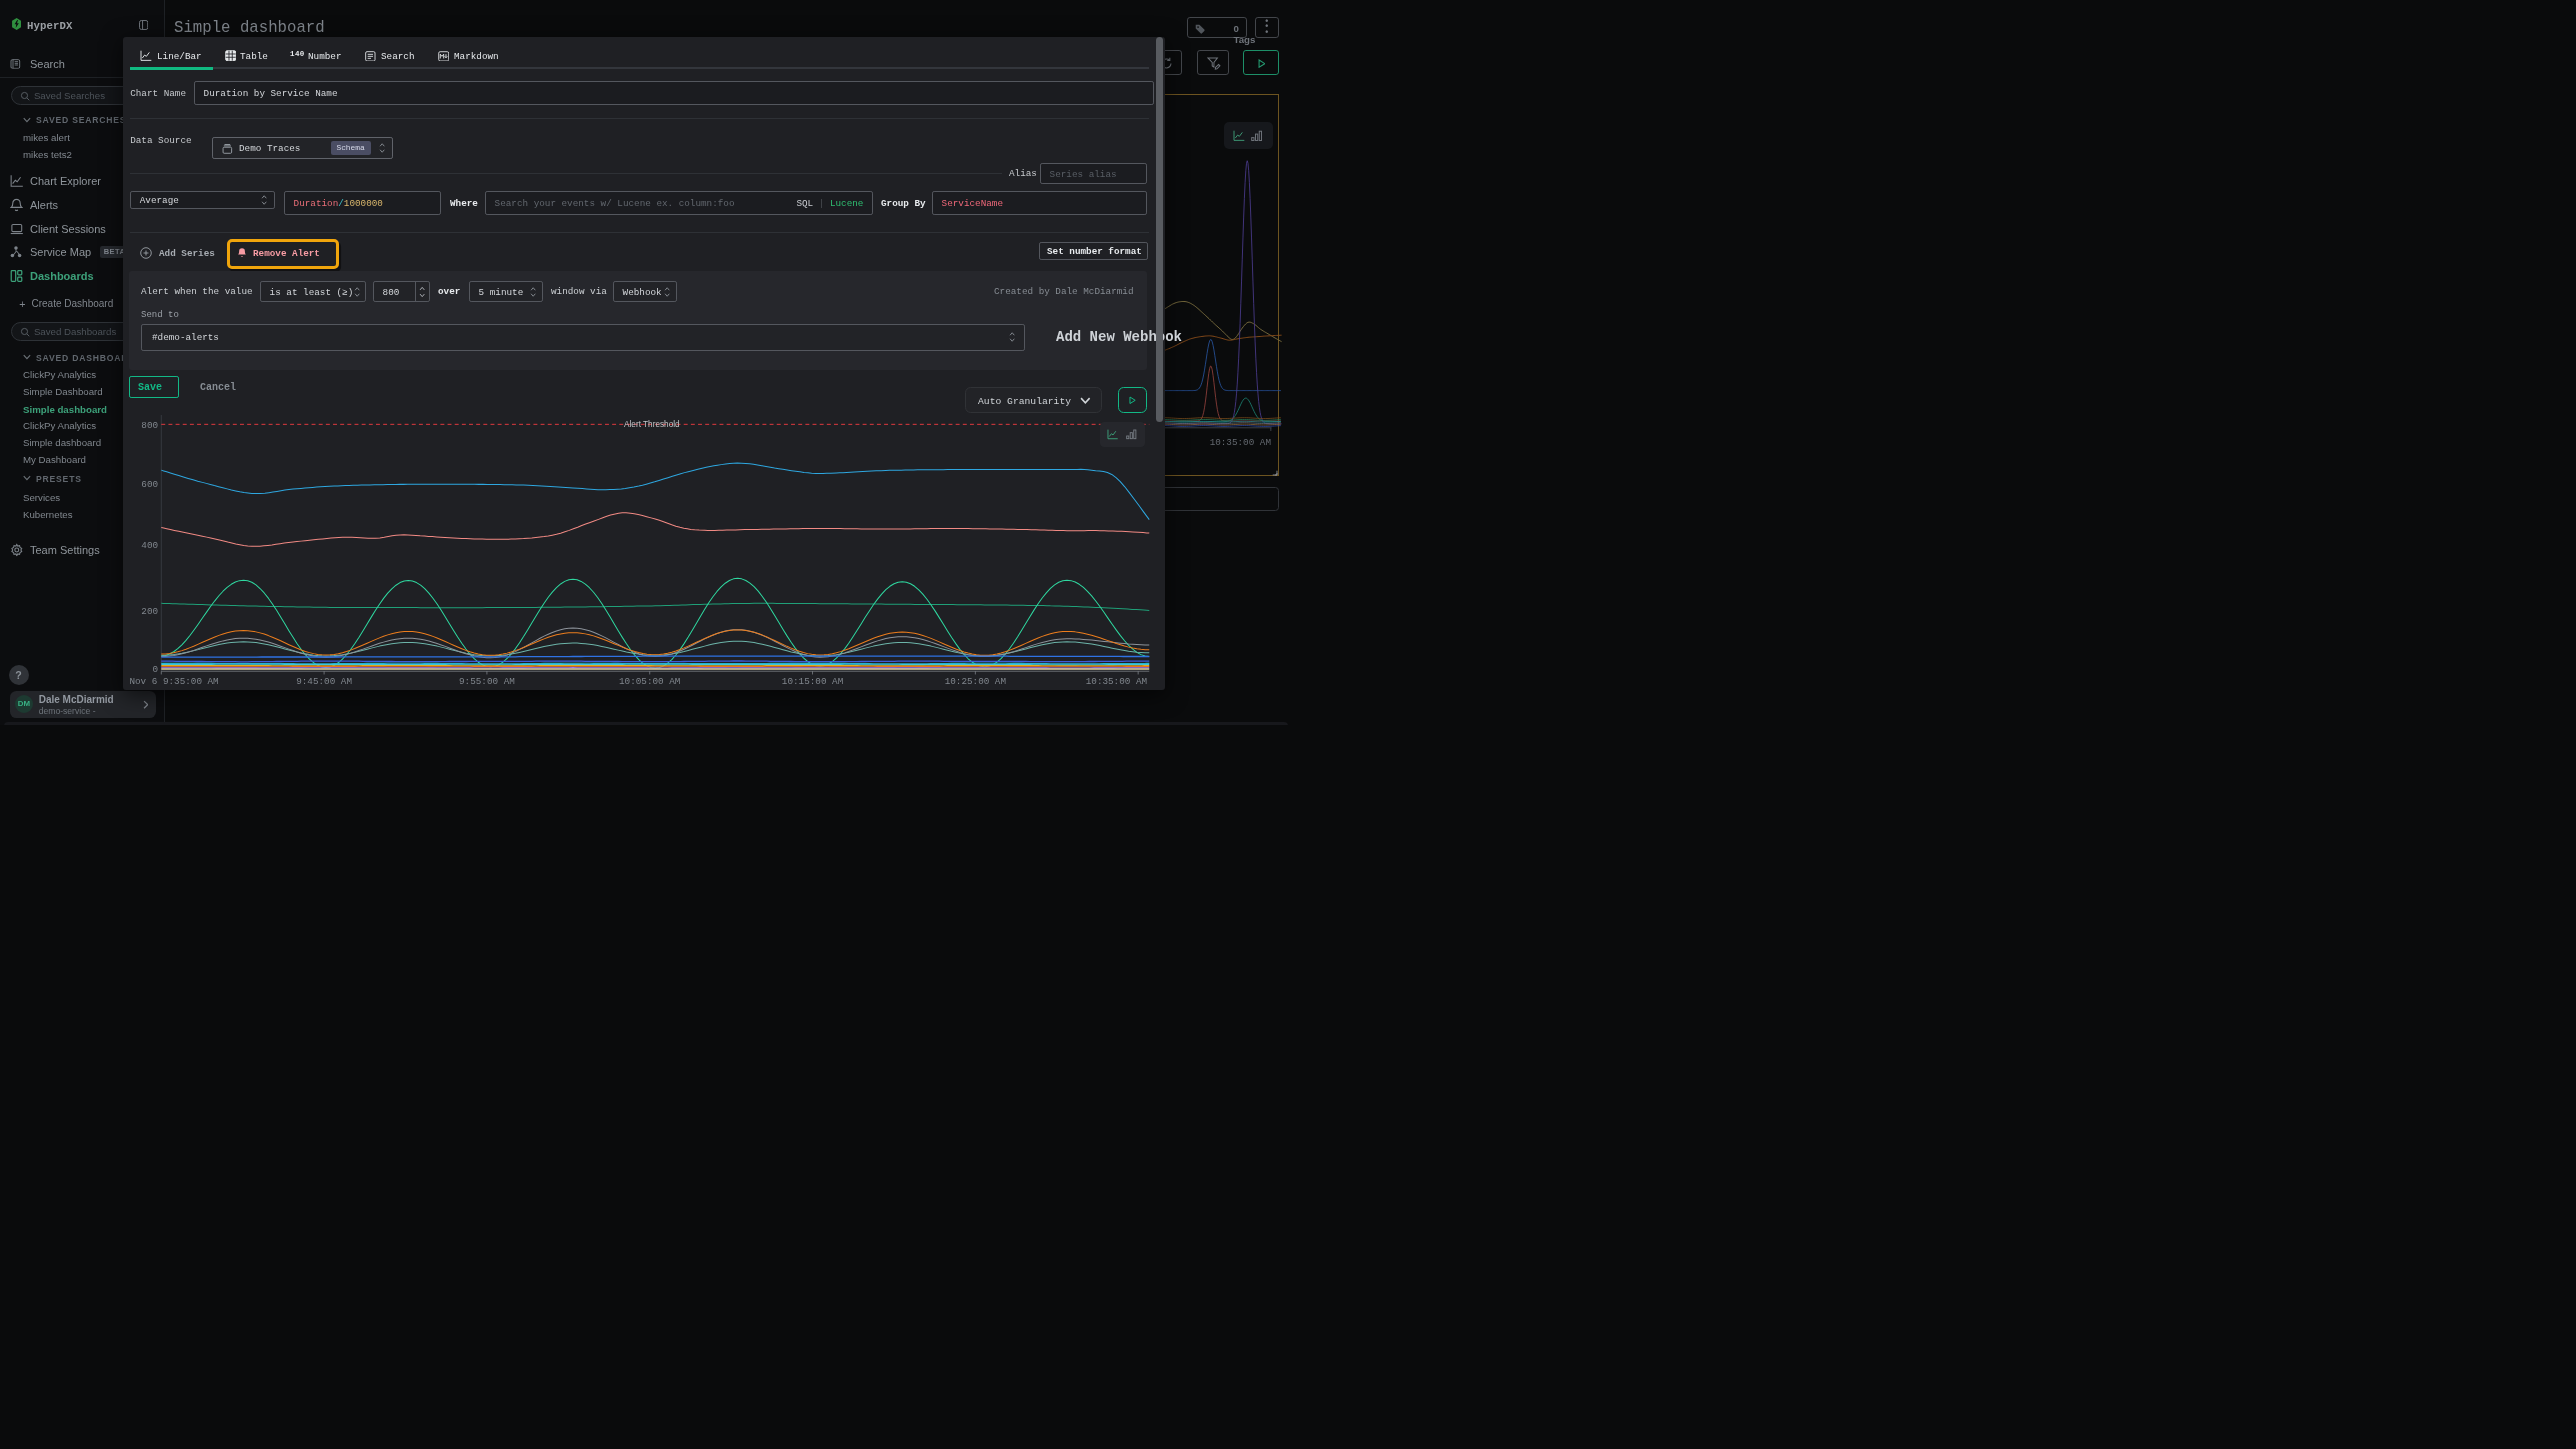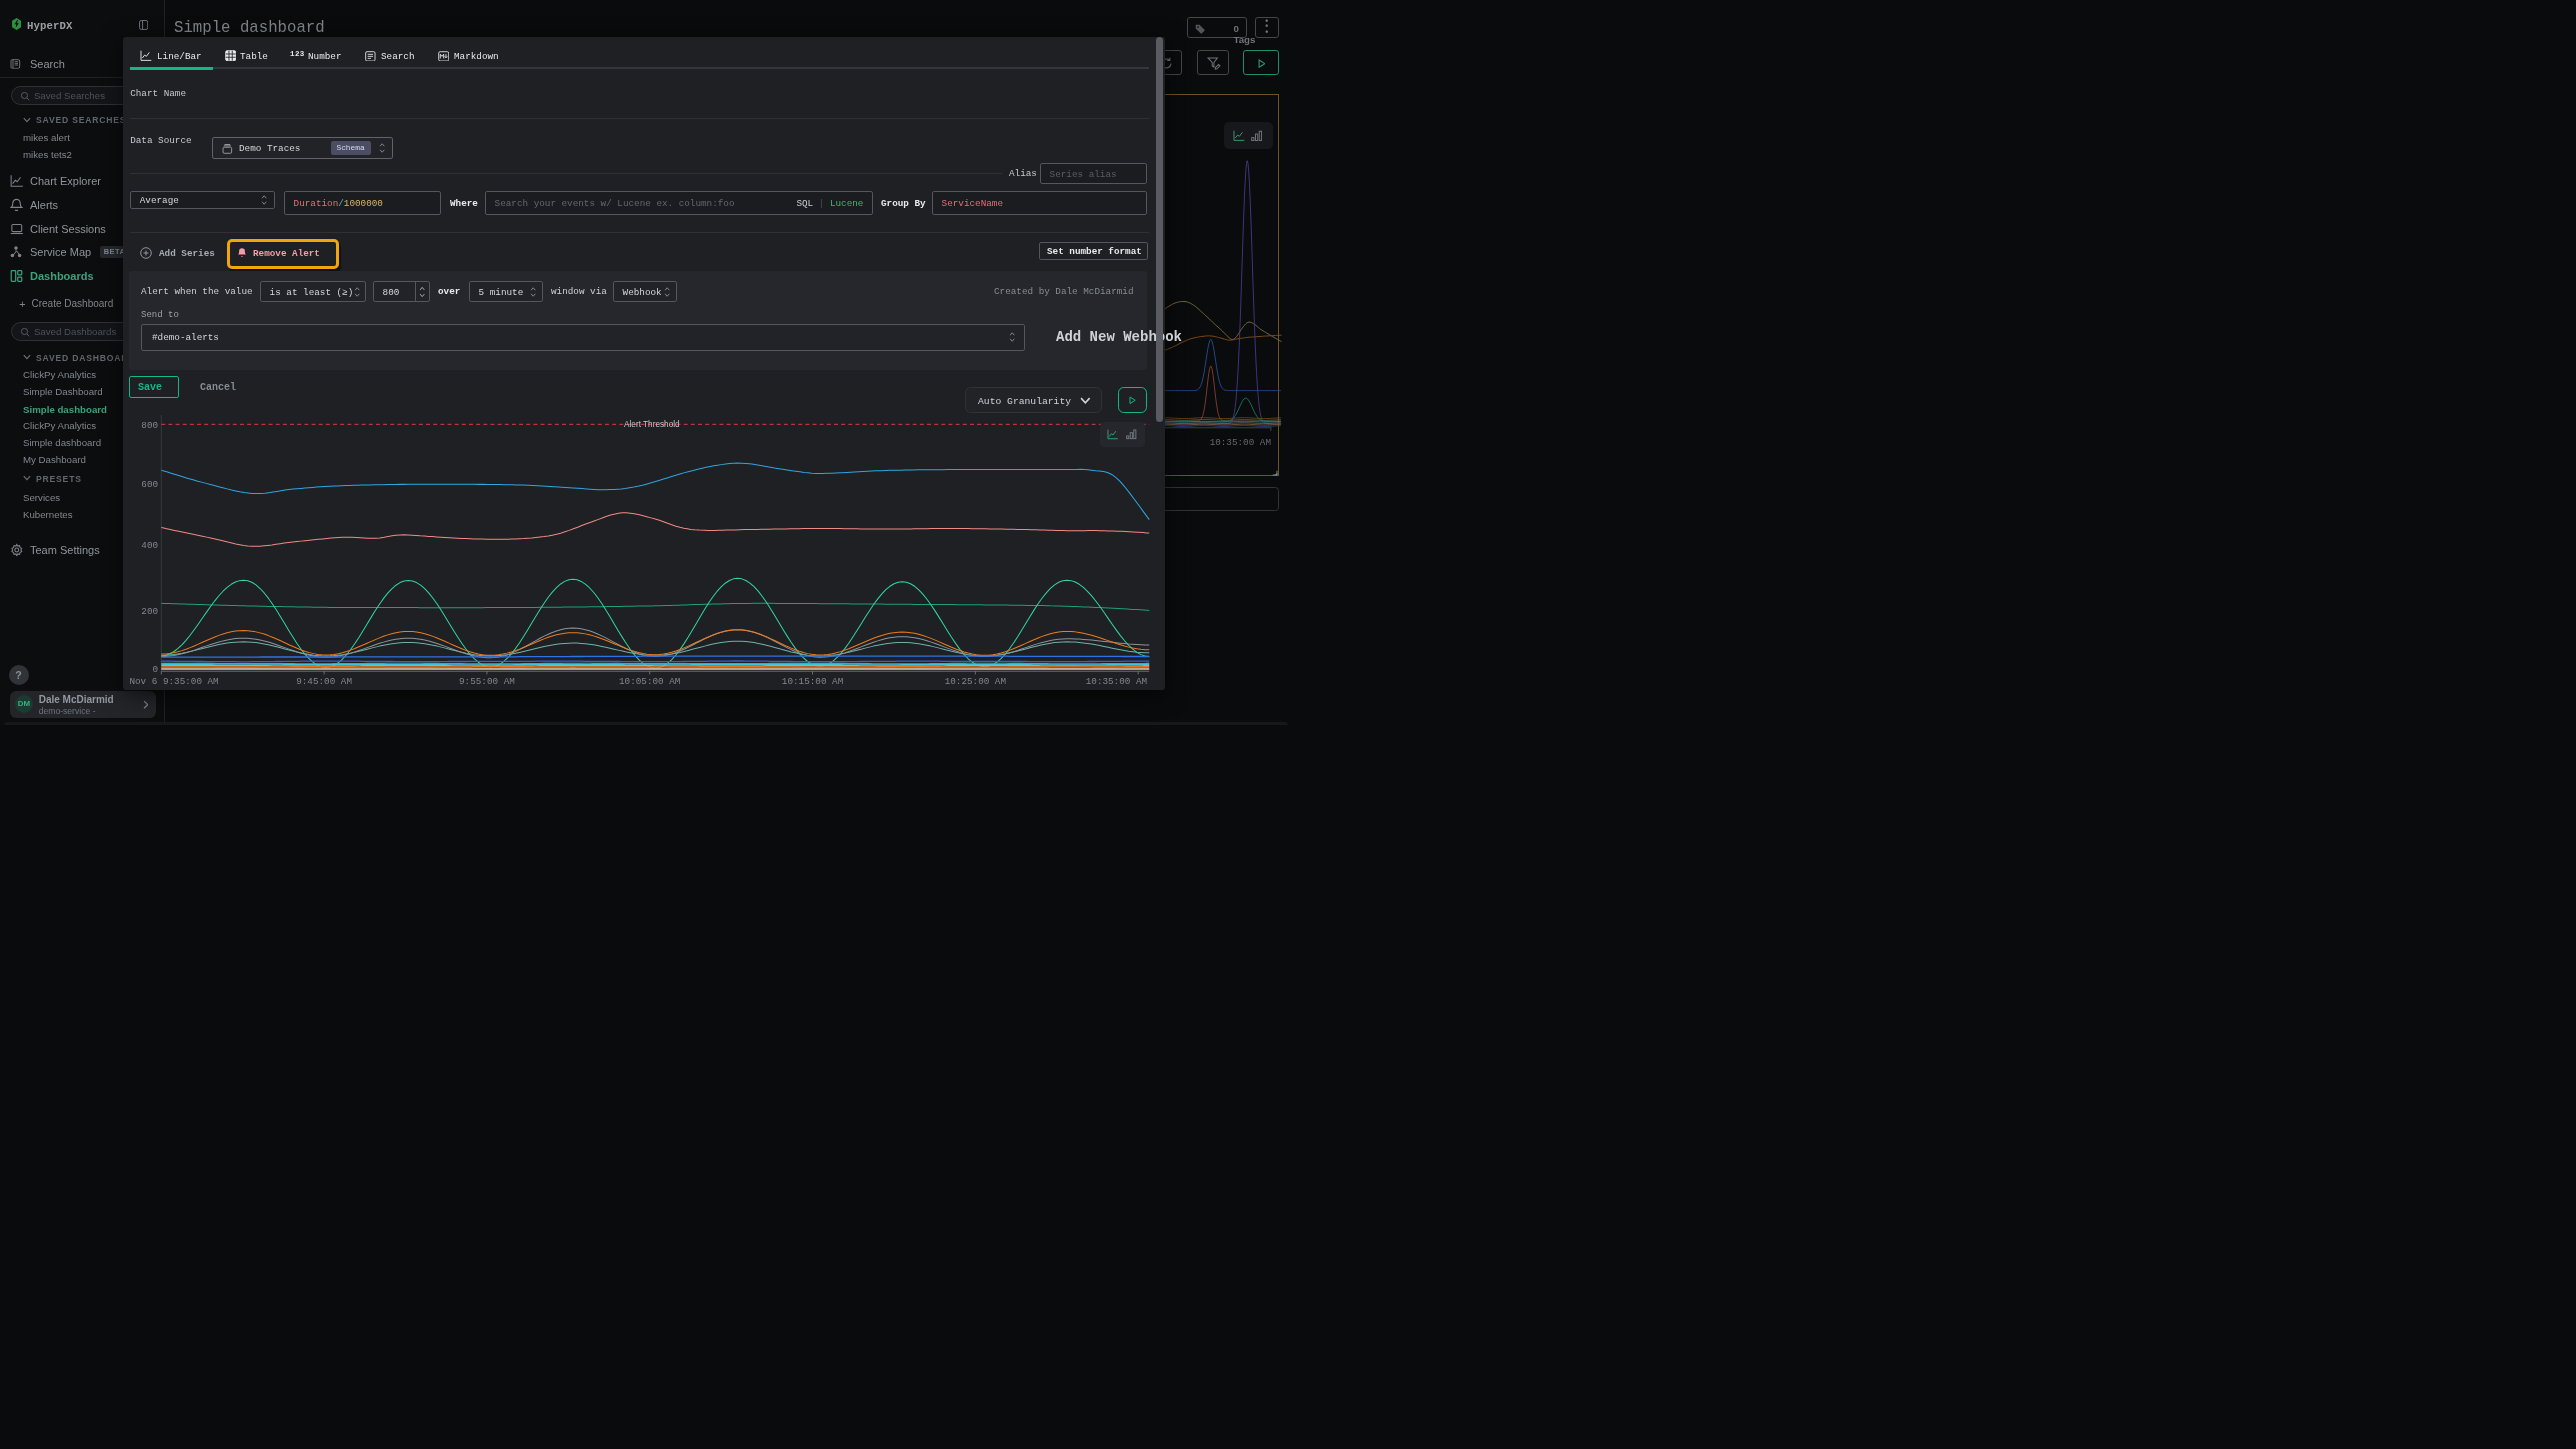--- a/index.html
+++ b/index.html
@@ -256,39 +256,42 @@
     <rect x="1" y="1" width="14" height="14" rx="2" fill="#e6e9ec"></rect>
     <g stroke="#1f2024" stroke-width="1.2">
       <line x1="1" y1="5.6" x2="15" y2="5.6"></line>
         <line x1="1" y1="10.2" x2="15" y2="10.2"></line>
       <line x1="5.6" y1="1" x2="5.6" y2="15"></line>
         <line x1="10.2" y1="1" x2="10.2" y2="15"></line>
     </g>
   </svg>
   <div class="lbl" style="left:117px;top:18.6px;color:#e6e9ec;">Table</div>
 
-  <div class="lbl" style="left:167px;top:17px;color:#e6e9ec;font-size:7.5px;font-weight:bold;letter-spacing:0.4px;">123</div>
+  <div class="lbl" style="left:167px;top:17px;color:#e6e9ec;font-size:7.5px;font-weight:bold;letter-spacing:0.4px;">140</div>
   <div class="lbl" style="left:185px;top:18.6px;color:#e6e9ec;">Number</div>
 
   <svg class="abs" style="left:242px;top:13.6px" width="10.7" height="10.7" viewBox="0 0 16 16" fill="none" stroke="#e6e9ec" stroke-width="1.3">
     <rect x="1" y="1" width="14" height="14" rx="2"></rect>
     <line x1="4" y1="5" x2="12" y2="5"></line>
       <line x1="4" y1="8" x2="12" y2="8"></line>
       <line x1="4" y1="11" x2="9" y2="11"></line>
   </svg>
   <div class="lbl" style="left:258px;top:18.6px;color:#e6e9ec;">Search</div>
 
   <svg class="abs" style="left:315px;top:13.6px" width="11.4" height="10.7" viewBox="0 0 16 15" fill="none" stroke="#e6e9ec" stroke-width="1.2">
     <rect x="1" y="1" width="14" height="13" rx="2"></rect>
     <path d="M3.2 10.5 V4.5 L5.6 7.5 L8 4.5 V10.5" stroke-width="1.3"></path>
     <path d="M11.2 4.5 V9 M9.4 7.6 l1.8 2 1.8 -2" stroke-width="1.3"></path>
   </svg>
   <div class="lbl" style="left:331px;top:18.6px;color:#e6e9ec;">Markdown</div>
 
   <div class="lbl" style="left:7.2px;top:56px;">Chart Name</div>
+  <div class="inp" style="left:71px;top:44px;width:960px;height:24px;">
+    <div class="txt">Duration by Service Name</div>
+  </div>
 
   <div class="divider" style="left:7.2px;top:81px;width:1019px;"></div>
 
   <div class="lbl" style="left:7.2px;top:103px;">Data Source</div>
   <div class="inp" style="left:89px;top:92px;width:181px;height:22px;border-color:#60636a;background:#222327;margin-top:8px;">
     <svg class="abs" style="left:9.3px;top:5.7px" width="10.7" height="10" viewBox="0 0 15 14" fill="none" stroke="#9ba1a8" stroke-width="1.3">
       <rect x="1.5" y="4.5" width="12" height="8.5" rx="1.5"></rect>
       <line x1="2.5" y1="2.6" x2="12.5" y2="2.6"></line>
         <line x1="3.5" y1="0.7" x2="11.5" y2="0.7"></line>
     </svg>

